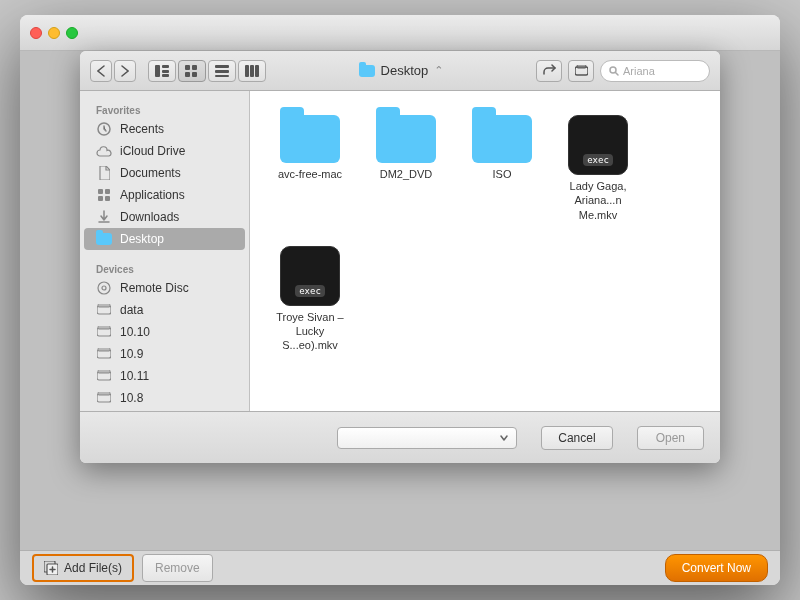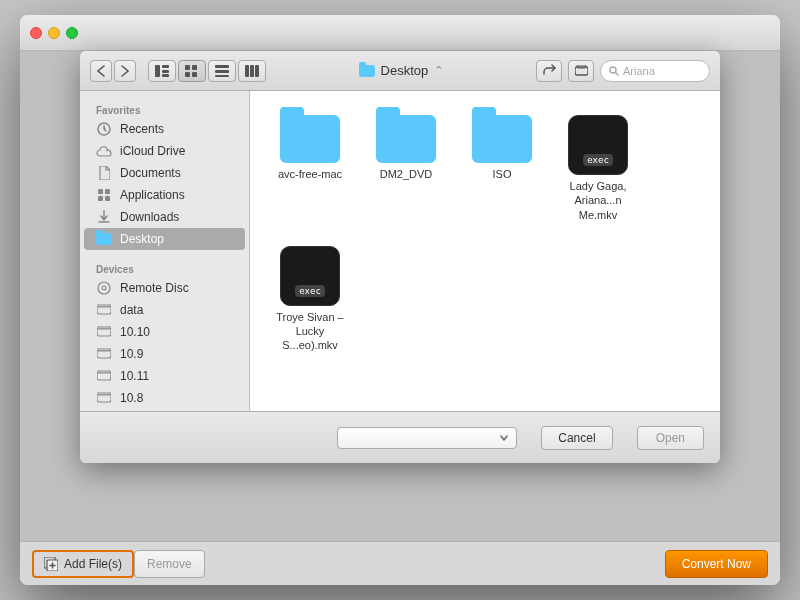--- a/index.html
+++ b/index.html
@@ -322,26 +322,27 @@
       border: 1px solid #aaa;
       border-radius: 4px;
       background: linear-gradient(to bottom, #f5f5f5, #e5e5e5);
       cursor: pointer;
       font-size: 12px;
       color: #999;
     }
 
     
     .app-bottom {
-      height: 44px;
+      height: 35px;
       background: #d8d8d8;
       border-top: 1px solid #b0b0b0;
       display: flex;
       align-items: center;
       padding: 0 12px;
+      gap: 8px;
       flex-shrink: 0;
     }
 
     .add-files-btn {
       height: 28px;
       padding: 0 10px;
       border: 2px solid #e07000;
       border-radius: 4px;
       background: transparent;
       cursor: pointer;
@@ -361,21 +362,21 @@
       cursor: pointer;
       font-size: 12px;
       color: #999;
     }
 
     .convert-btn {
       margin-left: auto;
       height: 28px;
       padding: 0 16px;
       border: 1px solid #c06000;
-      border-radius: 4px;
+      border-radius: 10px;
       background: linear-gradient(to bottom, #ff9500, #e07000);
       cursor: pointer;
       font-size: 12px;
       color: #fff;
       font-weight: 500;
     }
 
     .outer-window {
       width: 760px;
       height: 570px;

